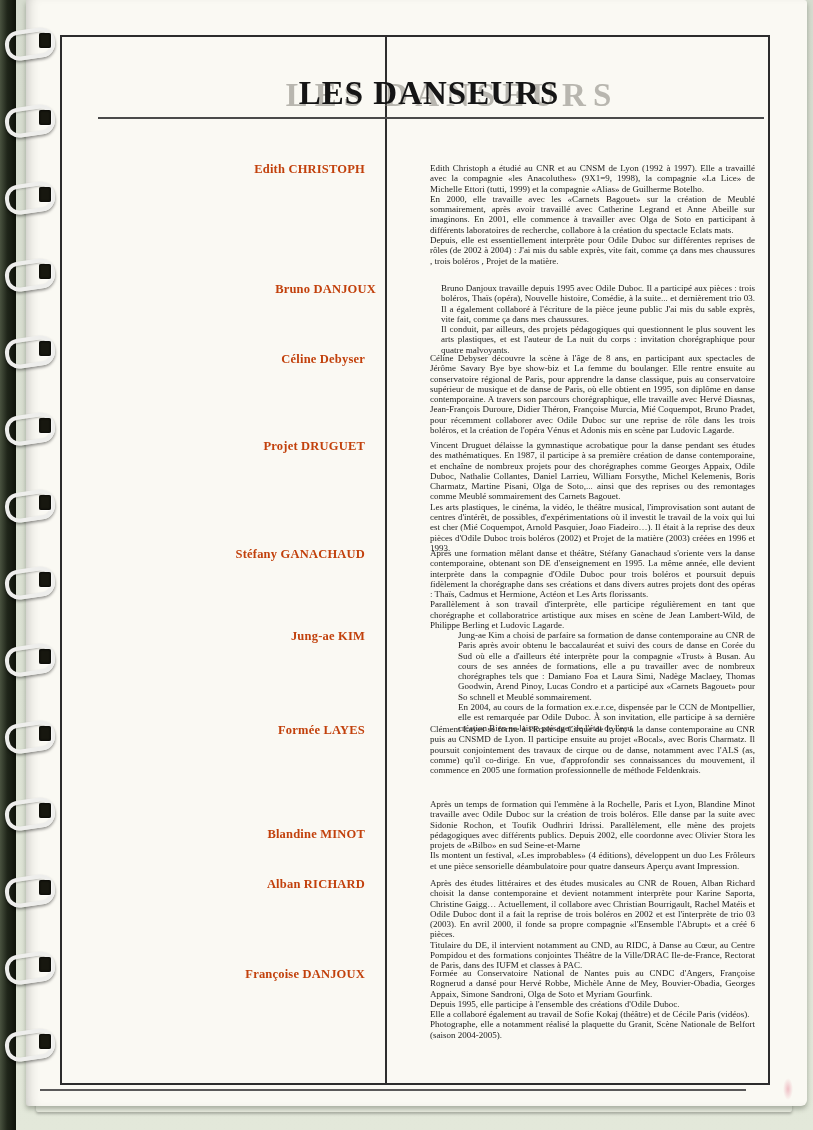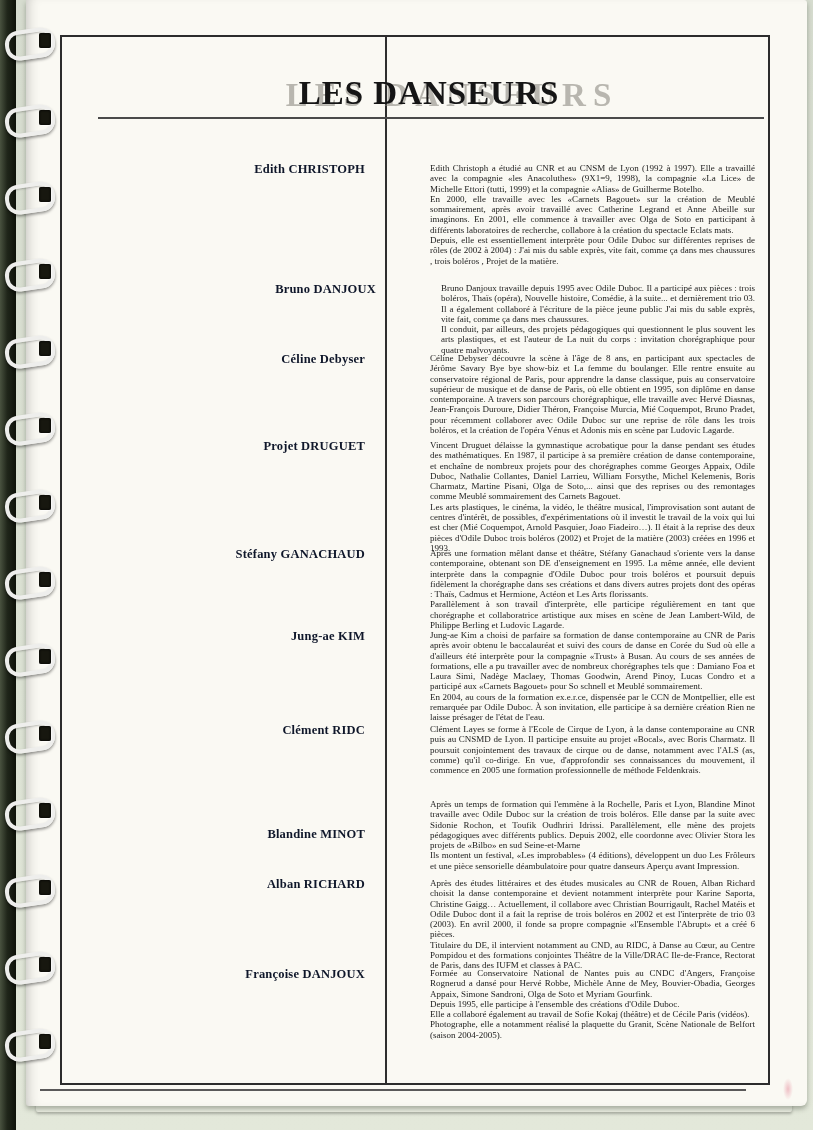--- a/index.html
+++ b/index.html
@@ -55,28 +55,28 @@
   .title-underline {
     position:absolute; top:80px; left:36px; right:4px; height:2px; background:#4a4a4a;
   }
   .rows { position:absolute; top:80px; left:0; right:0; }
   .dancer-row { display:flex; }
   .dancer-row:nth-child(1)  { height:160px; }
   .dancer-row:nth-child(2)  { height:70px;padding-left:11px; }
   .dancer-row:nth-child(3)  { height:87px; }
   .dancer-row:nth-child(4)  { height:108px; }
   .dancer-row:nth-child(5)  { height:82px; }
-  .dancer-row:nth-child(6)  { height:94px; }
+  .dancer-row:nth-child(6)  { height:94px;gap:28px; }
   .dancer-row:nth-child(7)  { height:74px; }
   .dancer-row:nth-child(8)  { height:80px;align-items:center; }
   .dancer-row:nth-child(9)  { height:90px;justify-content:space-between; }
   .dancer-row:nth-child(10) { height:123px; }
   .name-cell {
     width:323px; box-sizing:border-box; padding:5px 20px 0 0;
-    text-align:right; font-weight:bold; font-size:12.5px; color:#0f172a;
+    text-align:right; font-weight:bold; font-size:12.5px; color:#c2410c;
     letter-spacing:.2px;
   }
   .bio-cell {
     flex:1; box-sizing:border-box; padding:6px 13px 0 13px;
     font-size:9px; line-height:10.3px; text-align:justify; color:#1c1c1c;
     white-space:pre-line;
     margin-left:32px;
   }
   .dancer-row:nth-child(1) .name-cell { padding-top:45px; }
   .dancer-row:nth-child(1) .bio-cell  { padding-top:46px; }
@@ -126,21 +126,21 @@
     <div class="name-cell">Stéfany GANACHAUD</div>
     <div class="bio-cell">Après une formation mêlant danse et théâtre, Stéfany Ganachaud s'oriente vers la danse contemporaine, obtenant son DE d'enseignement en 1995. La même année, elle devient interprète dans la compagnie d'Odile Duboc pour trois boléros et poursuit depuis fidèlement la chorégraphe dans ses créations et dans divers autres projets dont des opéras : Thaïs, Cadmus et Hermione, Actéon et Les Arts florissants.
 Parallèlement à son travail d'interprète, elle participe régulièrement en tant que chorégraphe et collaboratrice artistique aux mises en scène de Jean Lambert-Wild, de Philippe Berling et Ludovic Lagarde.</div>
   </div>
         <div class="dancer-row">
     <div class="name-cell">Jung-ae KIM</div>
     <div class="bio-cell">Jung-ae Kim a choisi de parfaire sa formation de danse contemporaine au CNR de Paris après avoir obtenu le baccalauréat et suivi des cours de danse en Corée du Sud où elle a d'ailleurs été interprète pour la compagnie «Trust» à Busan. Au cours de ses années de formations, elle a pu travailler avec de nombreux chorégraphes tels que : Damiano Foa et Laura Simi, Nadège Maclaey, Thomas Goodwin, Arend Pinoy, Lucas Condro et a participé aux «Carnets Bagouet» pour So schnell et Meublé sommairement.
 En 2004, au cours de la formation ex.e.r.ce, dispensée par le CCN de Montpellier, elle est remarquée par Odile Duboc. À son invitation, elle participe à sa dernière création Rien ne laisse présager de l'état de l'eau.</div>
   </div>
         <div class="dancer-row">
-    <div class="name-cell">Clément RIDC</div>
+    <div class="name-cell">Formée LAYES</div>
     <div class="bio-cell">Clément Layes se forme à l'Ecole de Cirque de Lyon, à la danse contemporaine au CNR puis au CNSMD de Lyon. Il participe ensuite au projet «Bocal», avec Boris Charmatz. Il poursuit conjointement des travaux de cirque ou de danse, notamment avec l'ALS (as, comme) qu'il co-dirige. En vue, d'approfondir ses connaissances du mouvement, il commence en 2005 une formation professionnelle de méthode Feldenkrais.</div>
   </div>
         <div class="dancer-row">
     <div class="name-cell">Blandine MINOT</div>
     <div class="bio-cell">Après un temps de formation qui l'emmène à la Rochelle, Paris et Lyon, Blandine Minot travaille avec Odile Duboc sur la création de trois boléros. Elle danse par la suite avec Sidonie Rochon, et Toufik Oudhriri Idrissi. Parallèlement, elle mène des projets pédagogiques avec différents publics. Depuis 2002, elle coordonne avec Olivier Stora les projets de «Bilbo» en sud Seine-et-Marne
 Ils montent un festival, «Les improbables» (4 éditions), développent un duo Les Frôleurs et une pièce sensorielle déambulatoire pour quatre danseurs Aperçu avant Impression.</div>
   </div>
         <div class="dancer-row">
     <div class="name-cell">Alban RICHARD</div>
     <div class="bio-cell">Après des études littéraires et des études musicales au CNR de Rouen, Alban Richard choisit la danse contemporaine et devient notamment interprète pour Karine Saporta, Christine Gaigg… Actuellement, il collabore avec Christian Bourrigault, Rachel Matéis et Odile Duboc dont il a fait la reprise de trois boléros en 2002 et est l'interprète de trio 03 (2003). En avril 2000, il fonde sa propre compagnie «l'Ensemble l'Abrupt» et a créé 6 pièces.

